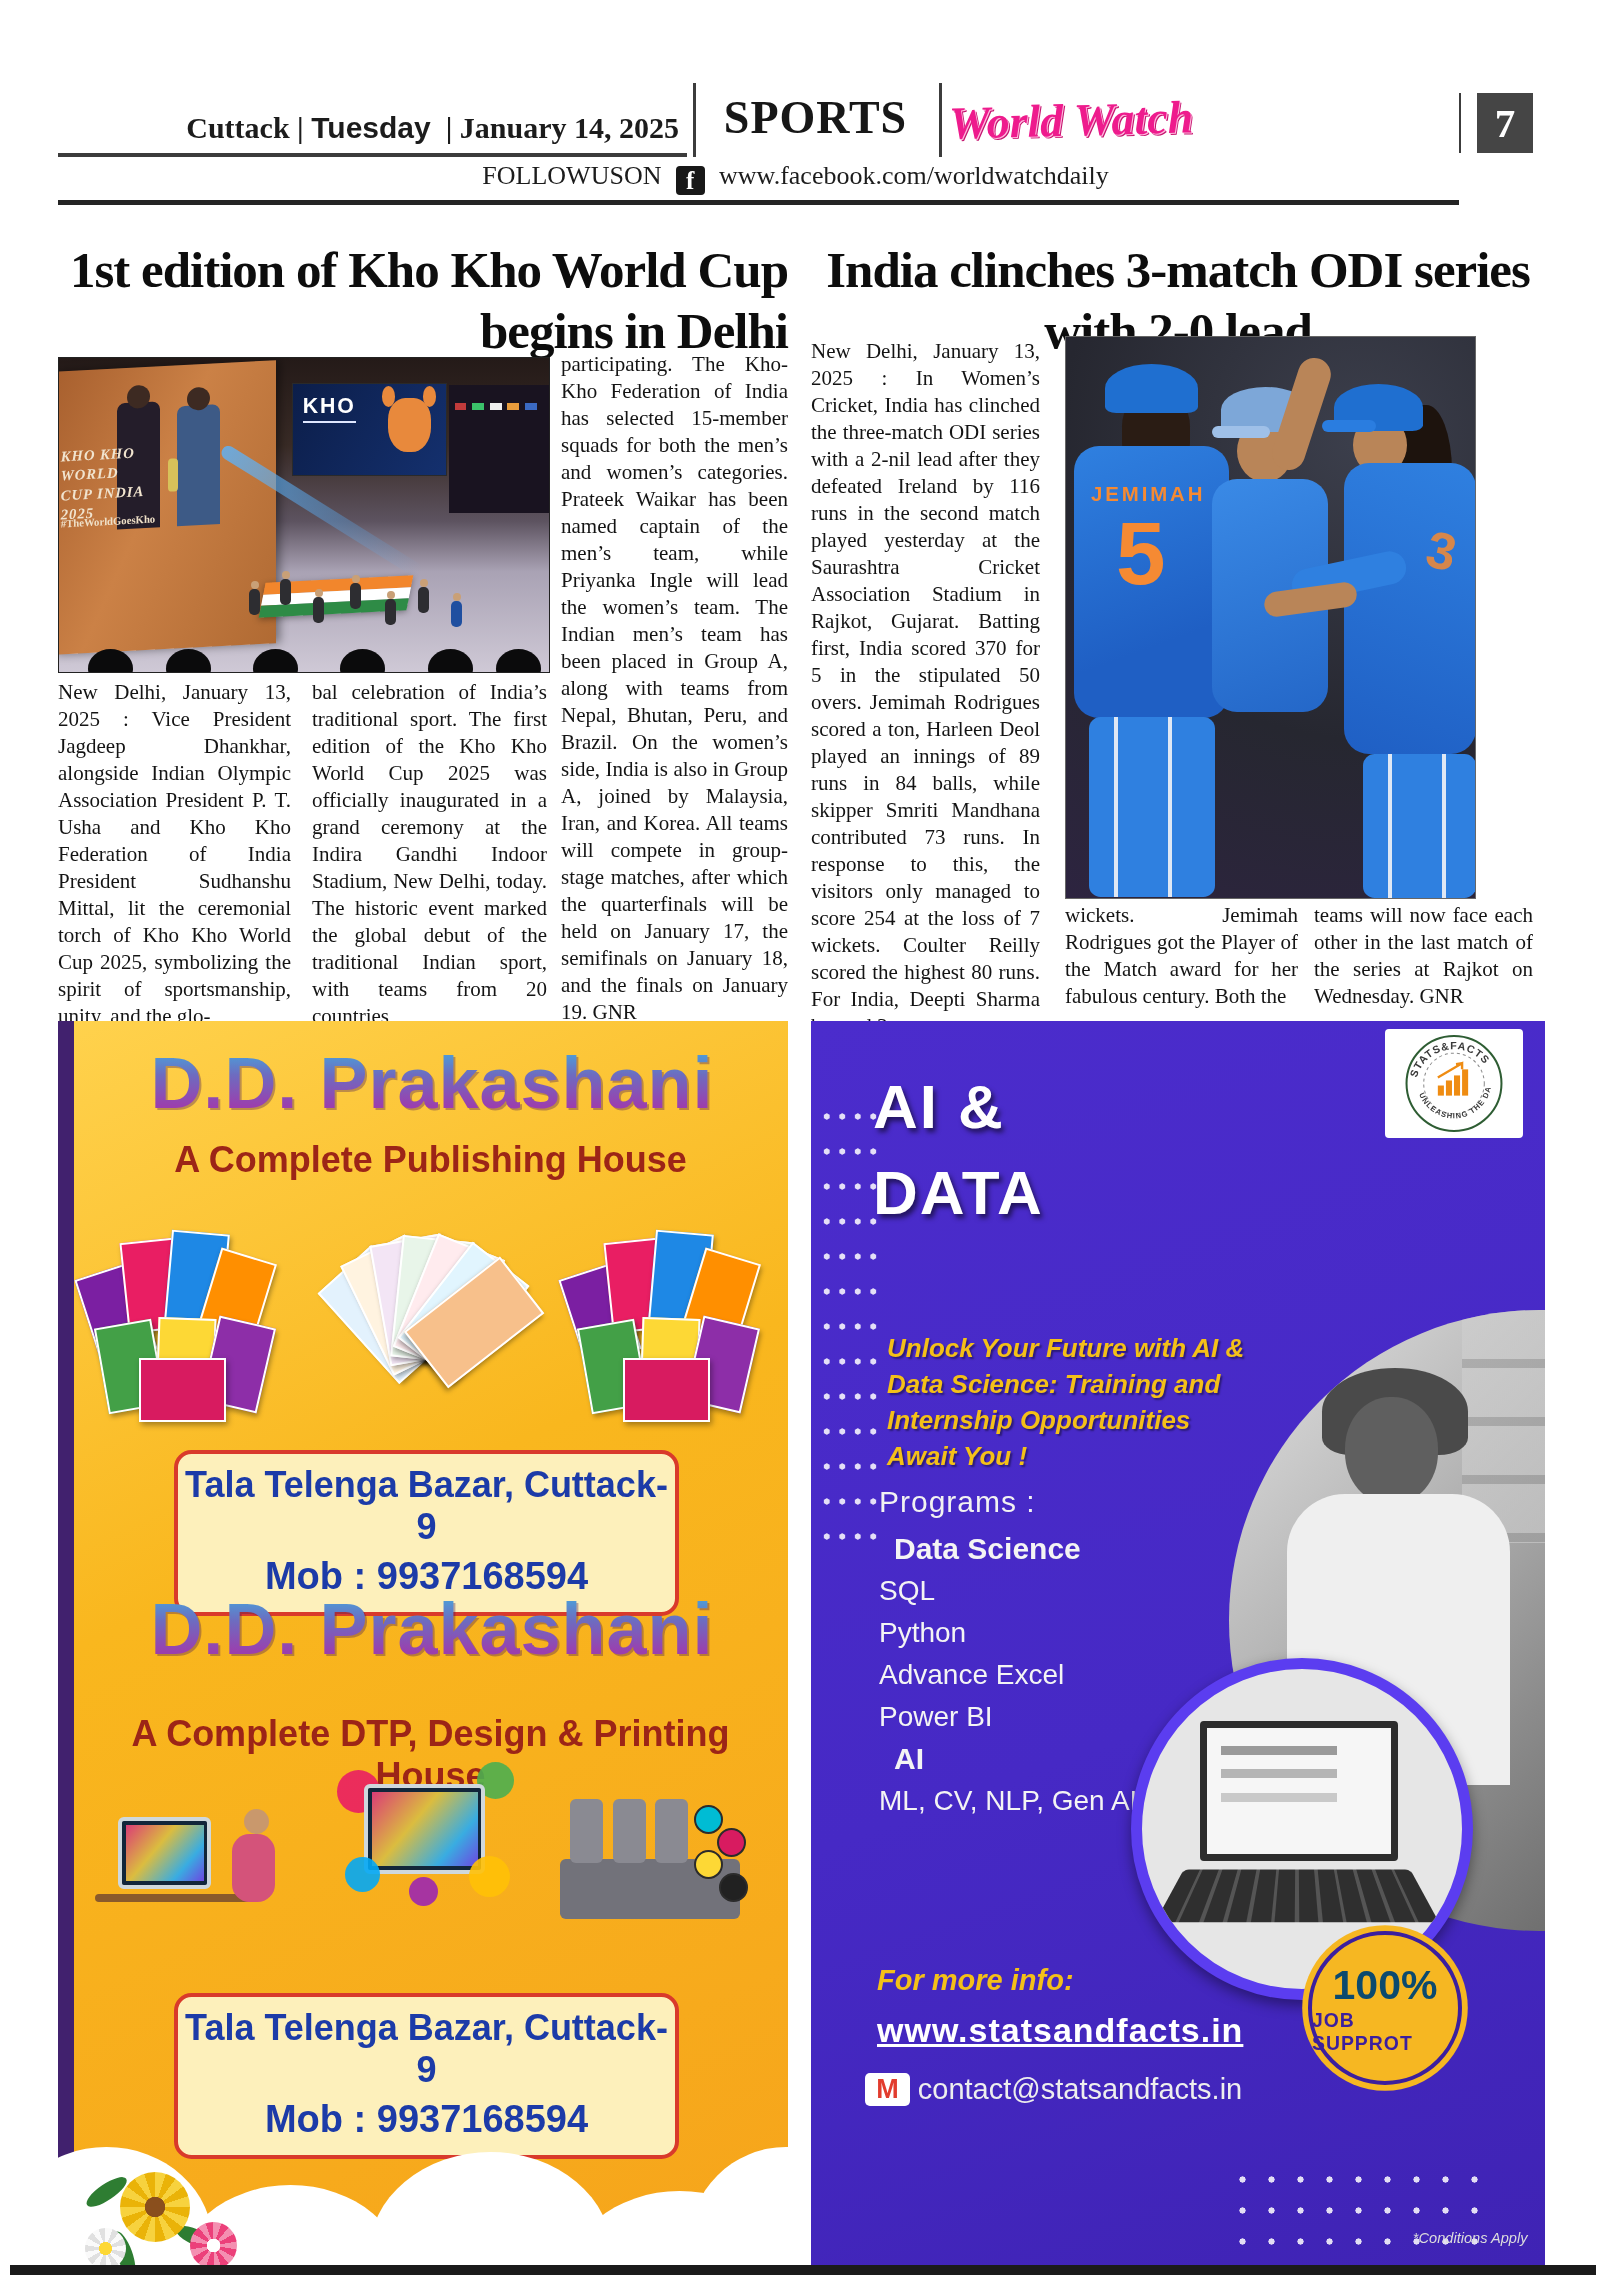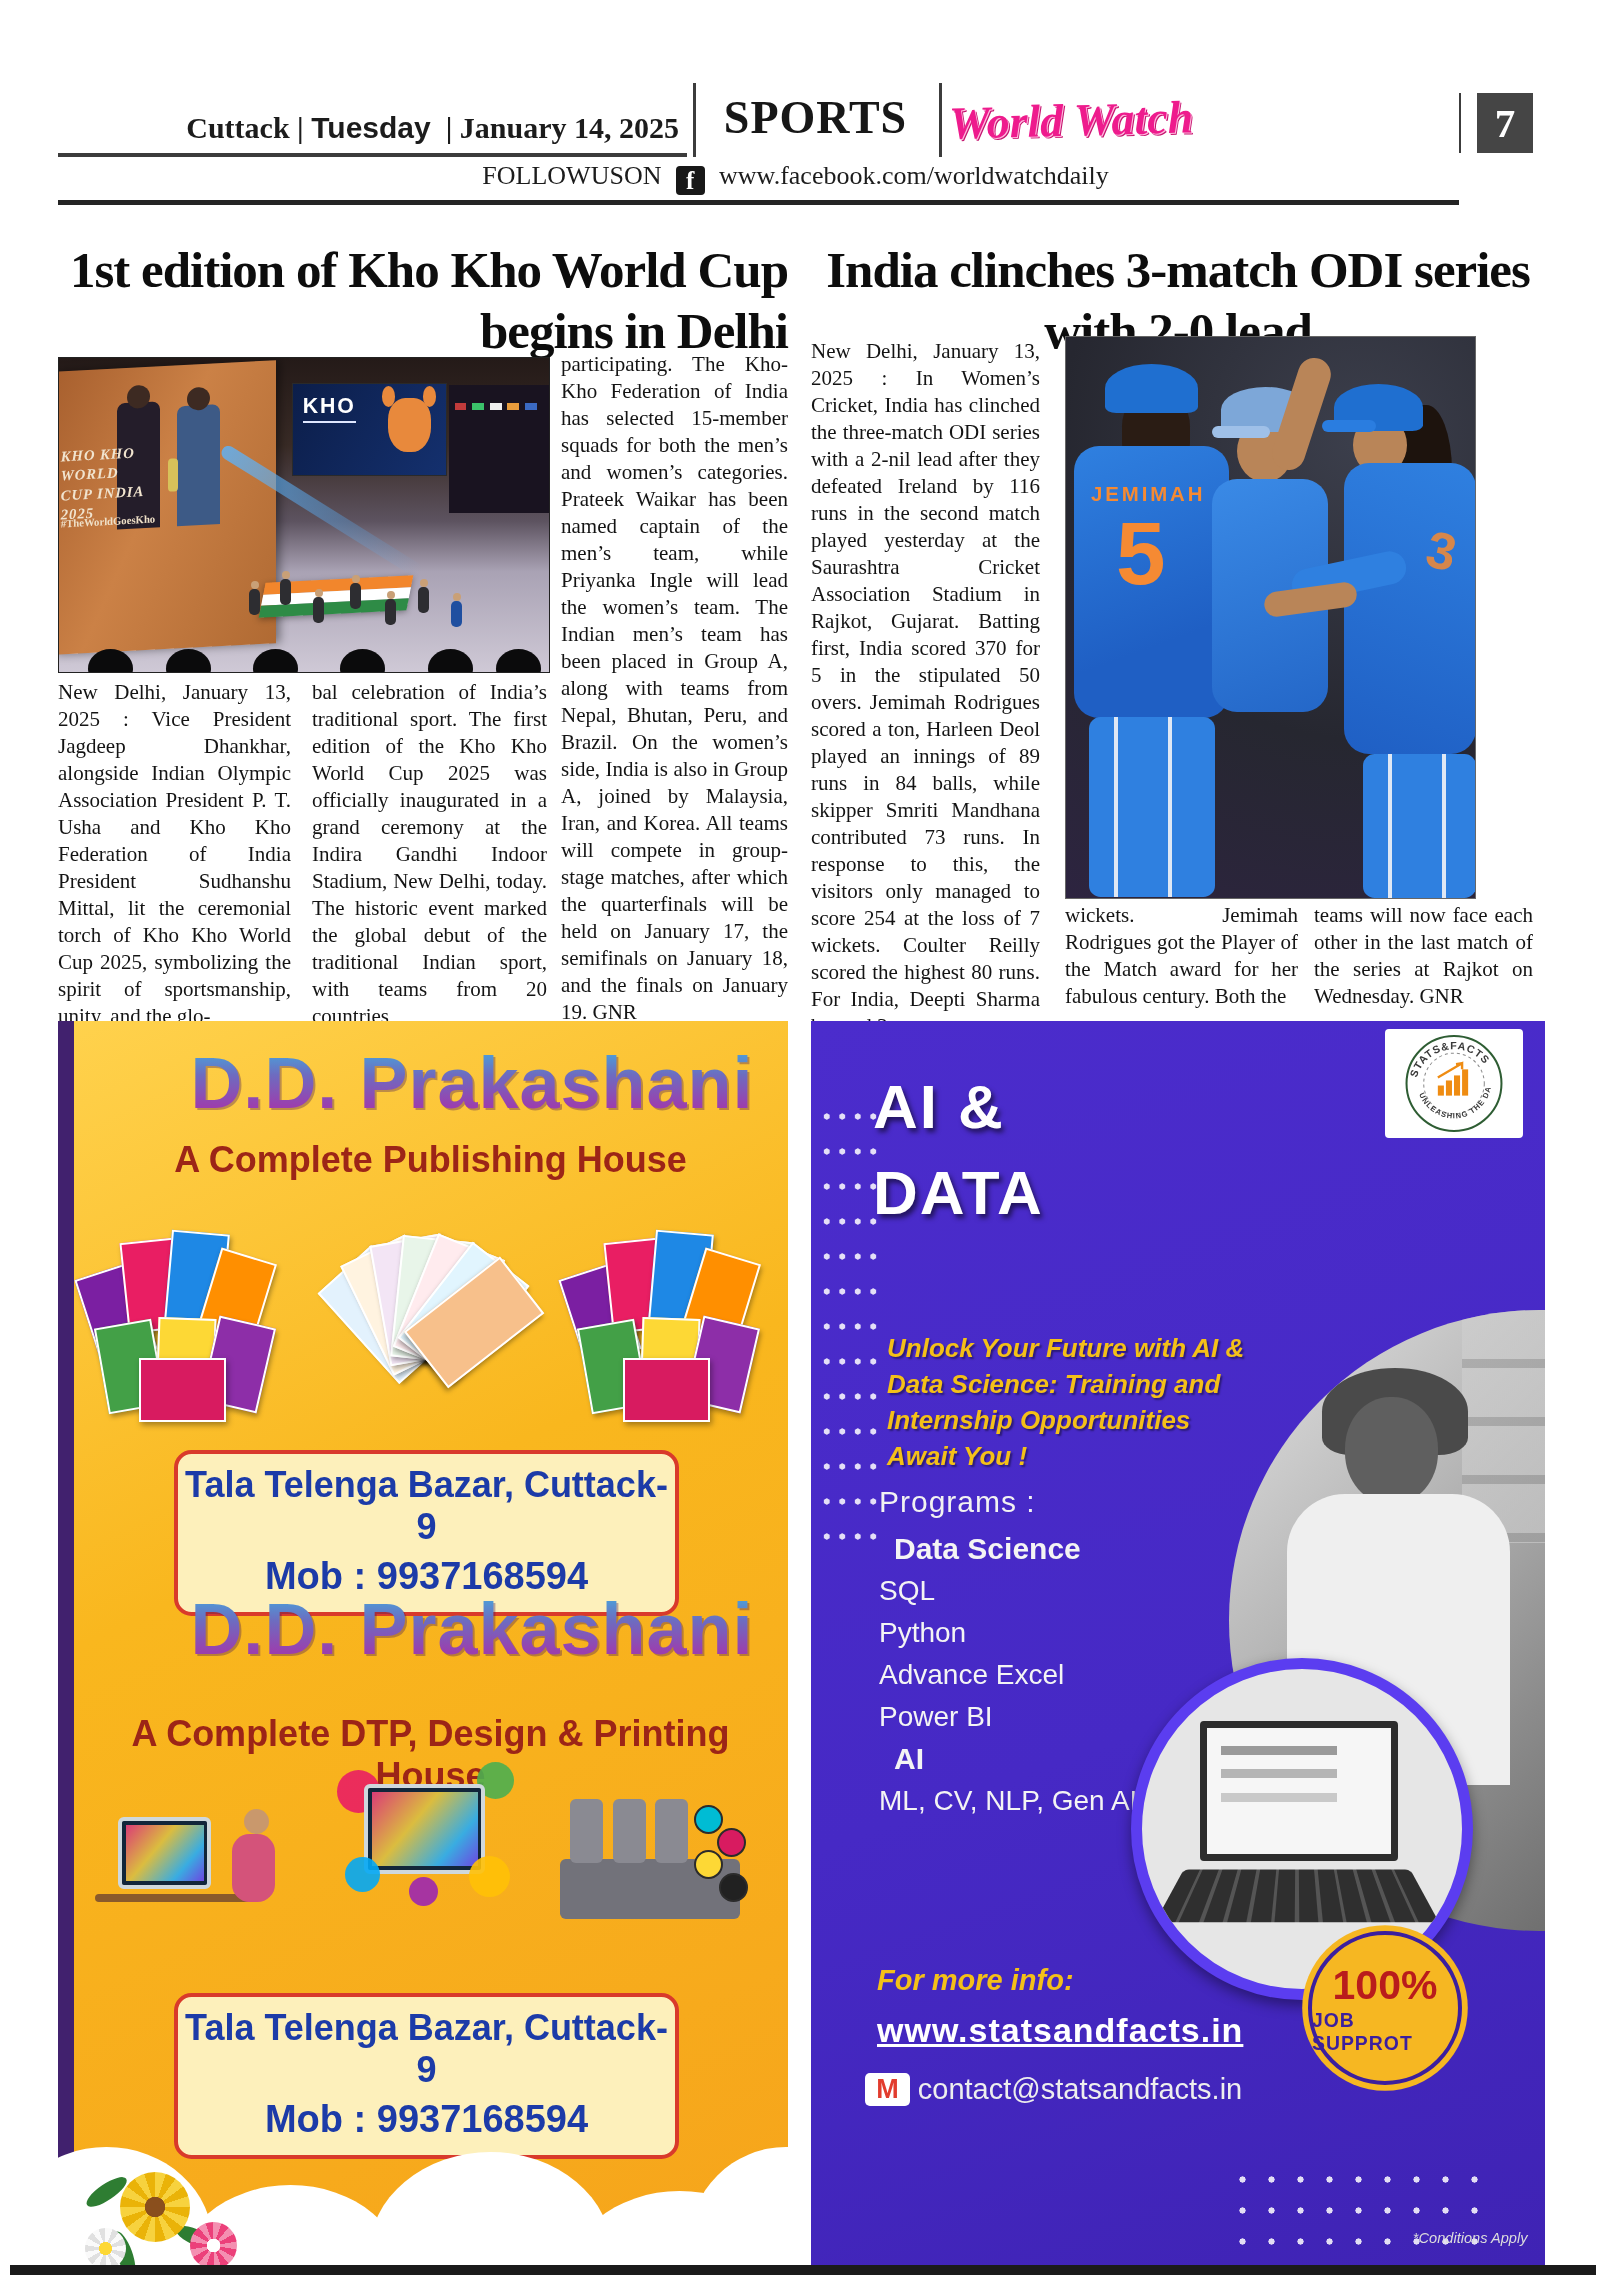--- a/index.html
+++ b/index.html
@@ -83,25 +83,25 @@
   .jersey-name{position:absolute;color:#f58a33;font-family:"Liberation Sans",sans-serif;font-weight:bold;
                letter-spacing:2.9px;font-size:20.4px;}
   .jersey-num{position:absolute;color:#f58a33;font-family:"Liberation Sans",sans-serif;font-weight:bold;font-size:89px;}
   .jersey-num.small{font-size:52px;opacity:.85;}
   .legs{position:absolute;background:repeating-linear-gradient(90deg,#2f80e0 0 25px,#dfe8f5 25px 29px,#2f80e0 29px 54px);border-radius:11.6px;}
 
   
   .ad-left{position:absolute;left:58px;top:1021px;width:730px;height:1244px;overflow:hidden;
            background:linear-gradient(155deg,#ffd24d 0%,#f9b71e 40%,#f6a41b 100%);}
   .ad-left .strip{position:absolute;left:0;top:0;width:15.5px;height:100%;background:#41216e;}
-  .ddp-title{position:absolute;left:29px;width:714px;text-align:center;font-family:"Liberation Sans",sans-serif;
+  .ddp-title{position:absolute;left:17px;width:714px;text-align:center;font-family:"Liberation Sans",sans-serif;
              font-weight:bold;font-size:72px;letter-spacing:1px;
              background:linear-gradient(180deg,#46a8dd 8%,#6d6cc0 40%,#9b3fae 78%);
              -webkit-background-clip:text;background-clip:text;color:transparent;
-             filter:drop-shadow(2.9px 2.9px 0 rgba(70,25,90,.35));padding-left:28px;}
+             filter:drop-shadow(2.9px 2.9px 0 rgba(70,25,90,.35));}
   .ddp-sub{position:absolute;left:15.5px;width:714px;text-align:center;font-family:"Liberation Sans",sans-serif;
            font-weight:bold;font-size:36px;color:#9c2517;}
   .ddp-box{position:absolute;left:116px;width:497px;background:#fdf0bb;border:4.9px solid #d93a2b;border-radius:17.5px;
            text-align:center;font-family:"Liberation Sans",sans-serif;font-weight:bold;color:#1c3ba8;padding:9.7px 0 13.6px;}
   .ddp-box .l1{font-size:36px;}
   .ddp-box .l2{font-size:38px;margin-top:7.8px;}
   .cluster{position:absolute;width:206px;height:228px;}
   .bk{position:absolute;border:2.9px solid #fff;box-shadow:1.9px 2.9px 5.8px rgba(0,0,0,.35);}
   .stack .bk:nth-child(1){left:7.8px;top:64px;width:54px;height:87px;background:#7b1fa2;transform:rotate(-18deg);}
   .stack .bk:nth-child(2){left:45px;top:35px;width:54px;height:87px;background:#e91e63;transform:rotate(-6deg);}
@@ -170,21 +170,21 @@
   .pw-hairline{position:absolute;left:93px;top:58px;width:146px;height:87px;background:#4a4a4a;border-radius:50% 50% 20% 20%;}
   .pw-body{position:absolute;left:58px;top:184px;width:223px;height:291px;background:#efefef;border-radius:58px 58px 0 0;}
   .pw-window{position:absolute;right:0;top:0;width:87px;height:233px;background:repeating-linear-gradient(180deg,#cfcfcf 0 49px,#9e9e9e 49px 58px);opacity:.6;}
   .laptop-circle{position:absolute;left:320px;top:637px;width:320px;height:320px;border-radius:50%;
                  border:11.6px solid #5b3df0;background:#e6e6e6;overflow:hidden;box-shadow:0 5.8px 13.6px rgba(0,0,0,.4);}
   .lp-screen{position:absolute;left:58px;top:52px;width:184px;height:126px;background:#f6f6f6;border:7.8px solid #2d2d2d;border-radius:3.9px;}
   .lp-screen i{position:absolute;left:13.6px;top:17.5px;width:116px;height:9.7px;background:#9a9a9a;box-shadow:0 23px 0 #b5b5b5,0 47px 0 #c9c9c9;}
   .lp-kbd{position:absolute;left:29px;top:190px;width:252px;height:68px;background:repeating-linear-gradient(90deg,#2f2f2f 0 17.5px,#555 17.5px 21.3px);transform:perspective(194px) rotateX(40deg);border-radius:5.8px;}
   .job-circle{position:absolute;left:497px;top:910px;width:146px;height:146px;border-radius:50%;background:#f6b722;
               border:4.9px solid #3c1f9e;box-shadow:0 0 0 5.8px #f6b722;display:flex;flex-direction:column;align-items:center;justify-content:center;}
-  .job-circle .pct{color:#b91c1c;font-weight:bold;font-size:41px;}
+  .job-circle .pct{color:#0c4a6e;font-weight:bold;font-size:41px;}
   .job-circle .lbl{color:#3c1f9e;font-weight:bold;font-size:19.4px;letter-spacing:1px;}
   .logo-box{position:absolute;left:574px;top:7.8px;width:138px;height:109px;background:#fff;border-radius:3.9px;
             display:flex;align-items:center;justify-content:center;}
   .conditions{position:absolute;right:17.5px;top:1209px;color:#dcdcdc;font-size:14.6px;font-style:italic;}
 
   .bottom-bar{position:absolute;left:9.7px;top:2265px;width:1586px;height:9.7px;background:#1b1b1b;}
 </style>
 </head>
 <body>
 

